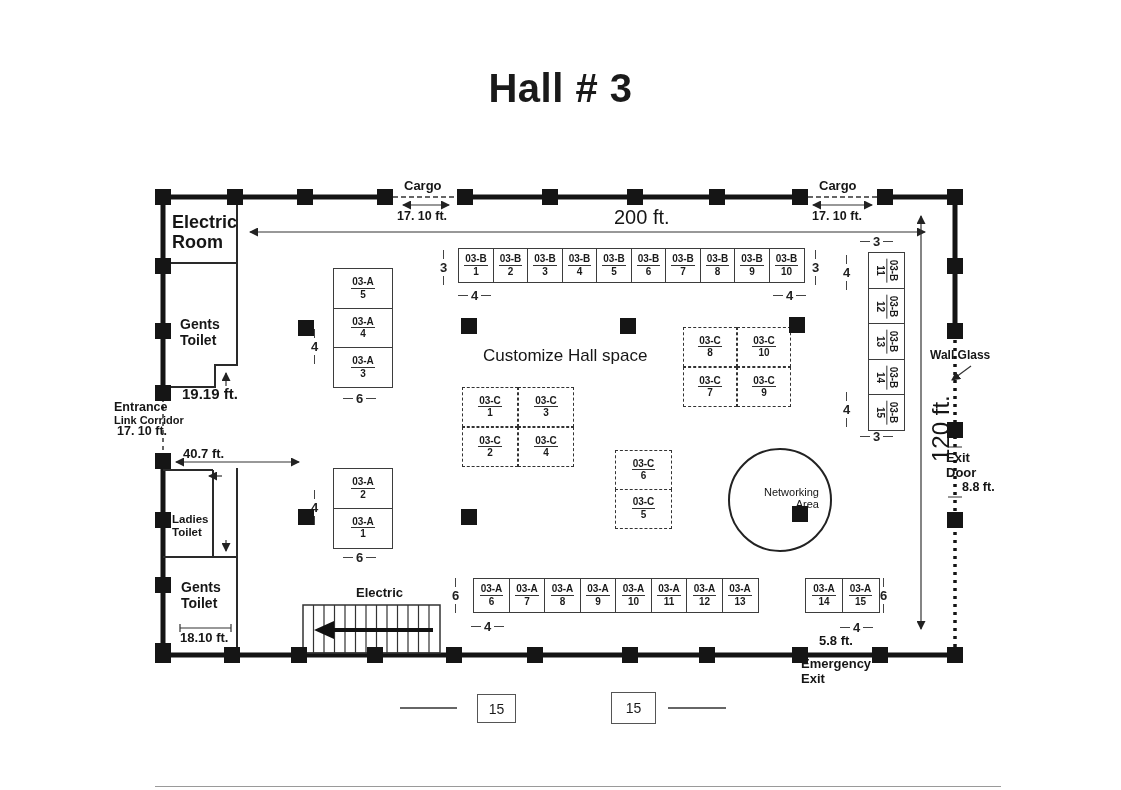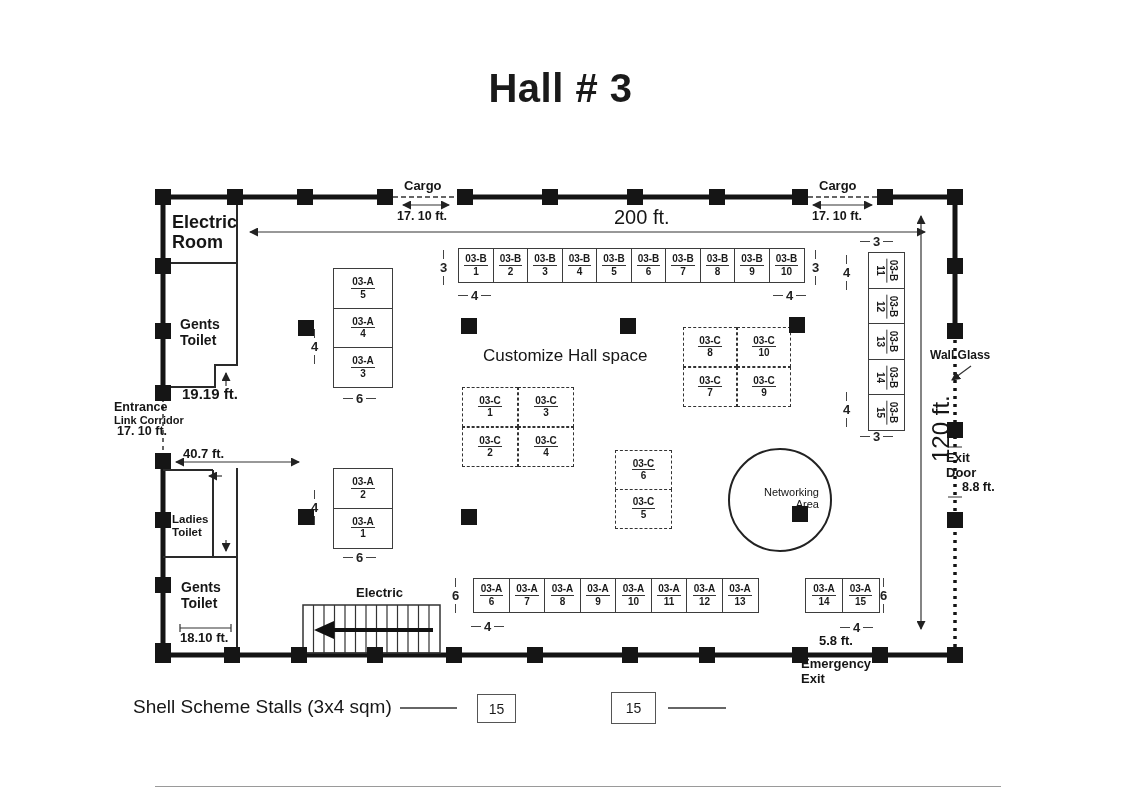--- a/index.html
+++ b/index.html
@@ -465,21 +465,20 @@
   <div class="lbl" style="left:741px;top:486px;width:78px;text-align:right;font-size:11px">Networking
 Area</div>
   <div class="lbl b" style="left:930px;top:349px;font-size:12px">Wall Glass</div>
   <div class="lbl b" style="left:946px;top:451px;font-size:13px">Exit
 Door</div>
   <div class="lbl b" style="left:962px;top:480px;font-size:12.5px">8.8  ft.</div>
   <div class="lbl b" style="left:819px;top:634px;font-size:13px">5.8  ft.</div>
   <div class="lbl b" style="left:801px;top:657px;font-size:13px">Emergency
 Exit</div>
 
-  <div class="lbl" style="left:133px;top:696px;font-size:19px">Shell Scheme Stalls (3x4 sqm)</div>
   <div class="leg-line" style="left:400px;top:707px;width:57px"></div>
   <div class="leg-box" style="left:477px;top:694px;width:37px;height:27px">15</div>
   <div class="leg-box" style="left:611px;top:692px;width:43px;height:30px">15</div>
   <div class="leg-line" style="left:668px;top:707px;width:58px"></div>
 
   <div class="page-line"></div>
 <div class="pillar" style="left: 155px; top: 189px;"></div>
     <div class="pillar" style="left: 227px; top: 189px;"></div>
     <div class="pillar" style="left: 297px; top: 189px;"></div>
     <div class="pillar" style="left: 377px; top: 189px;"></div>

